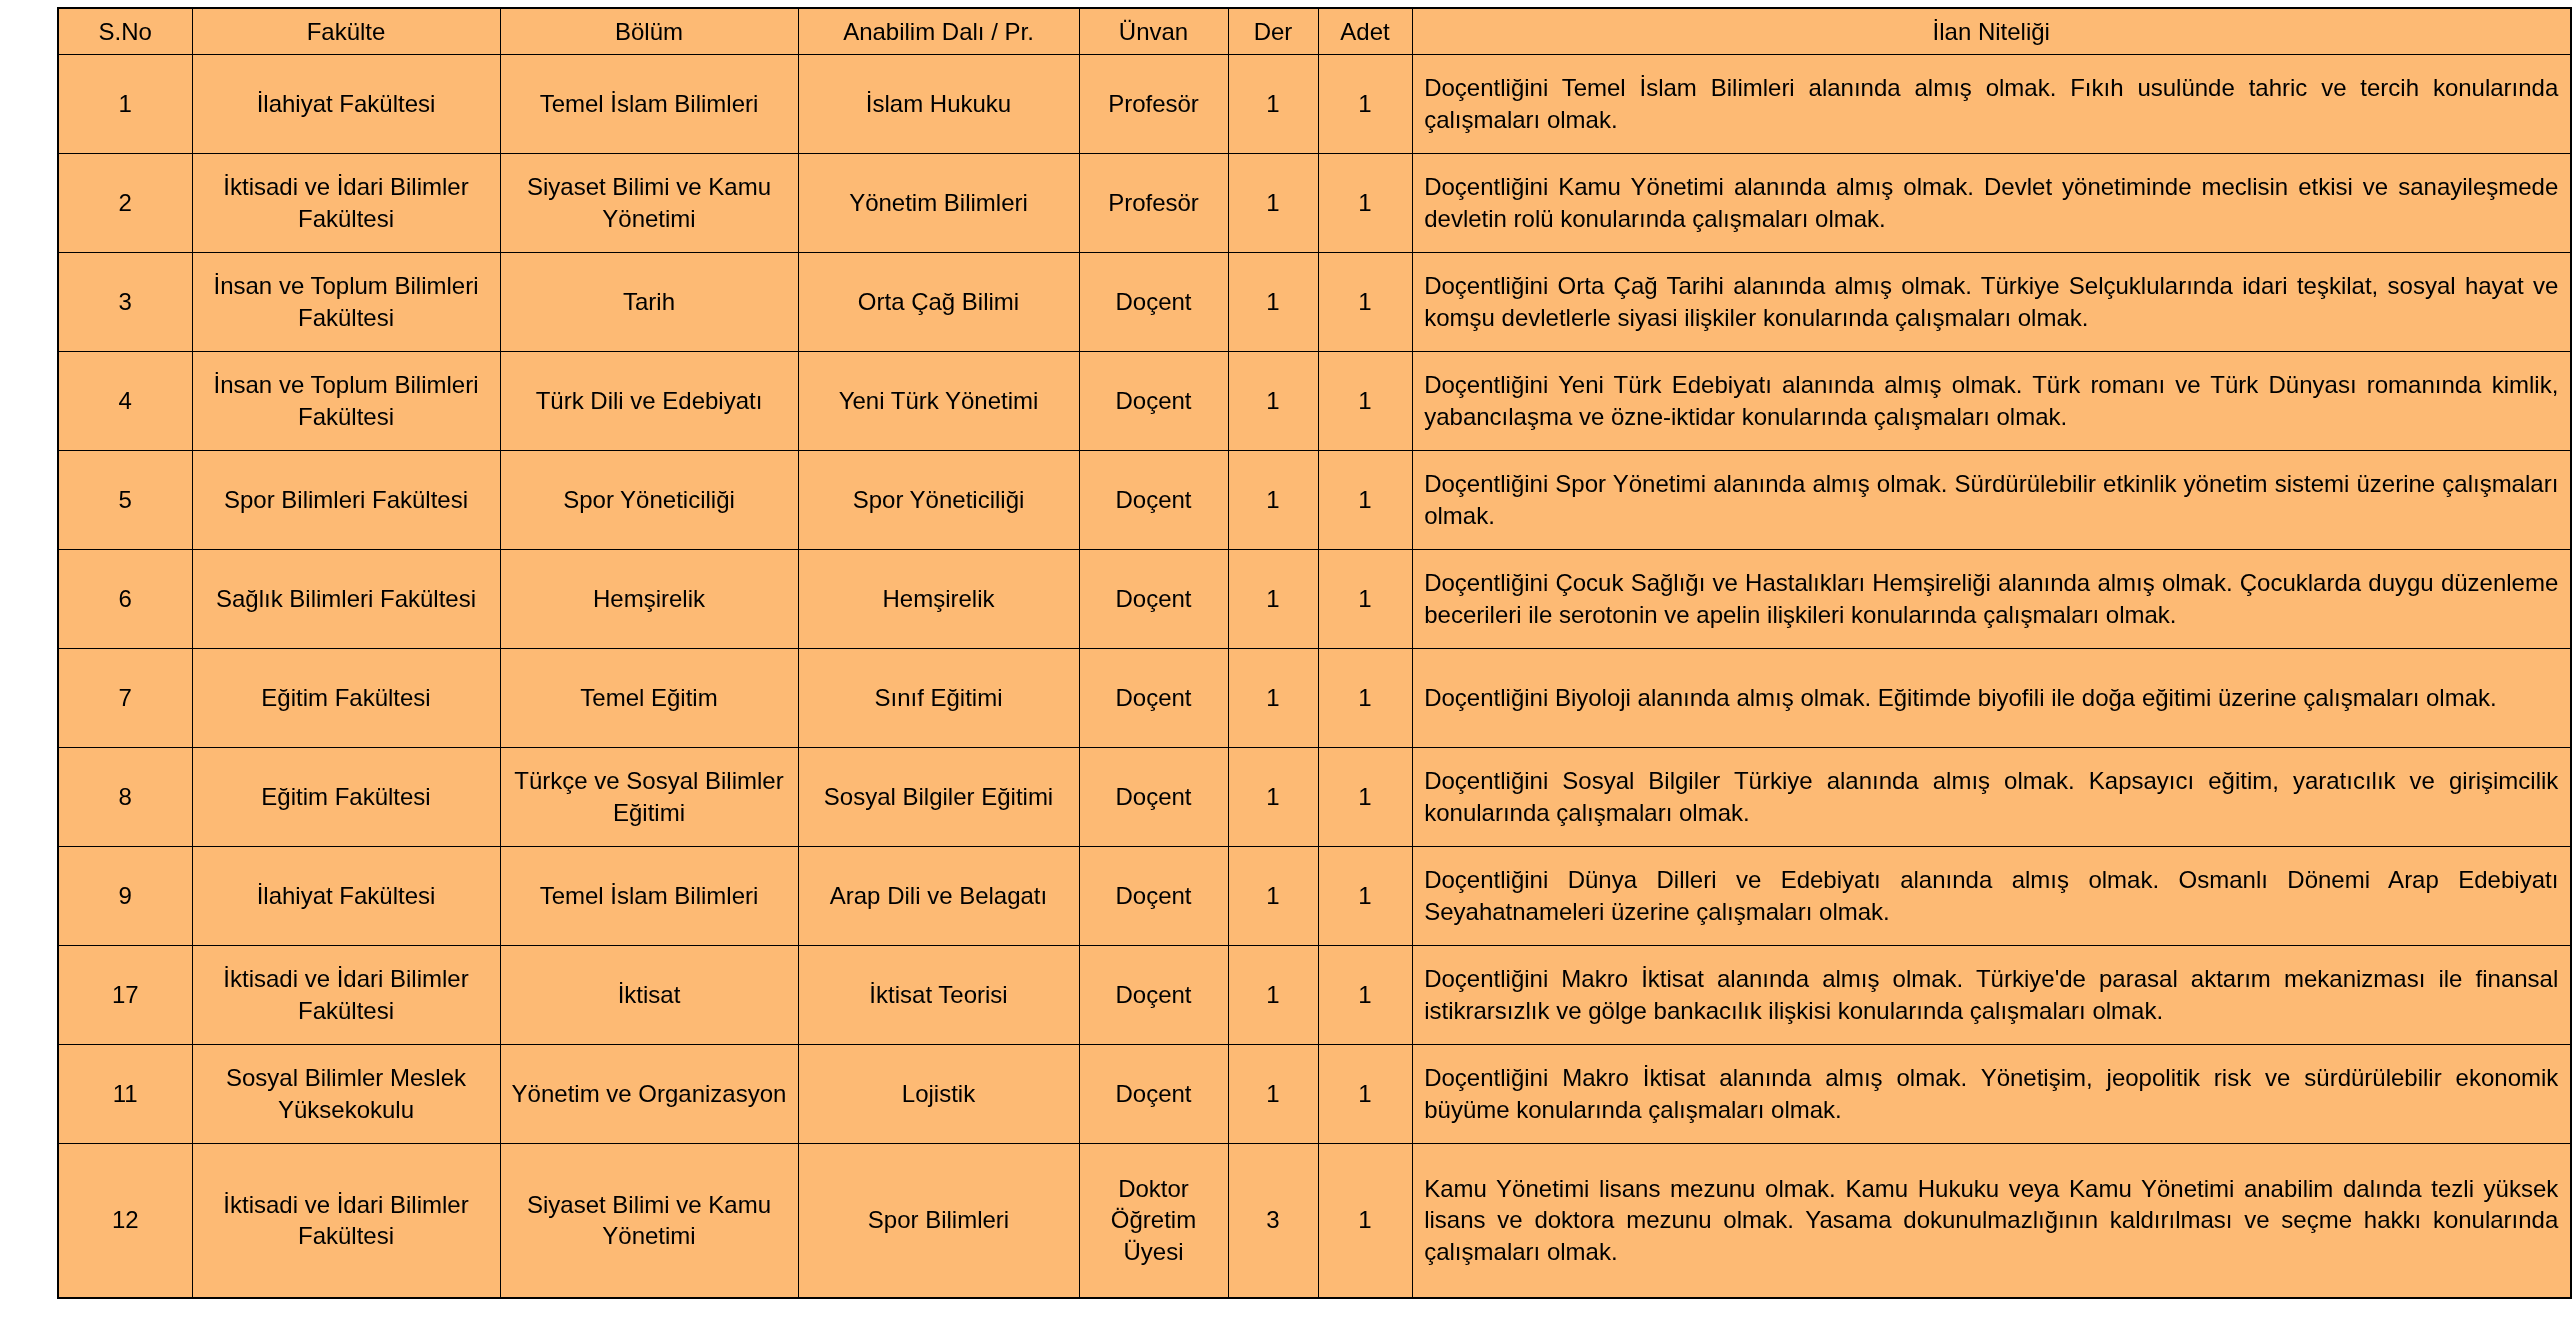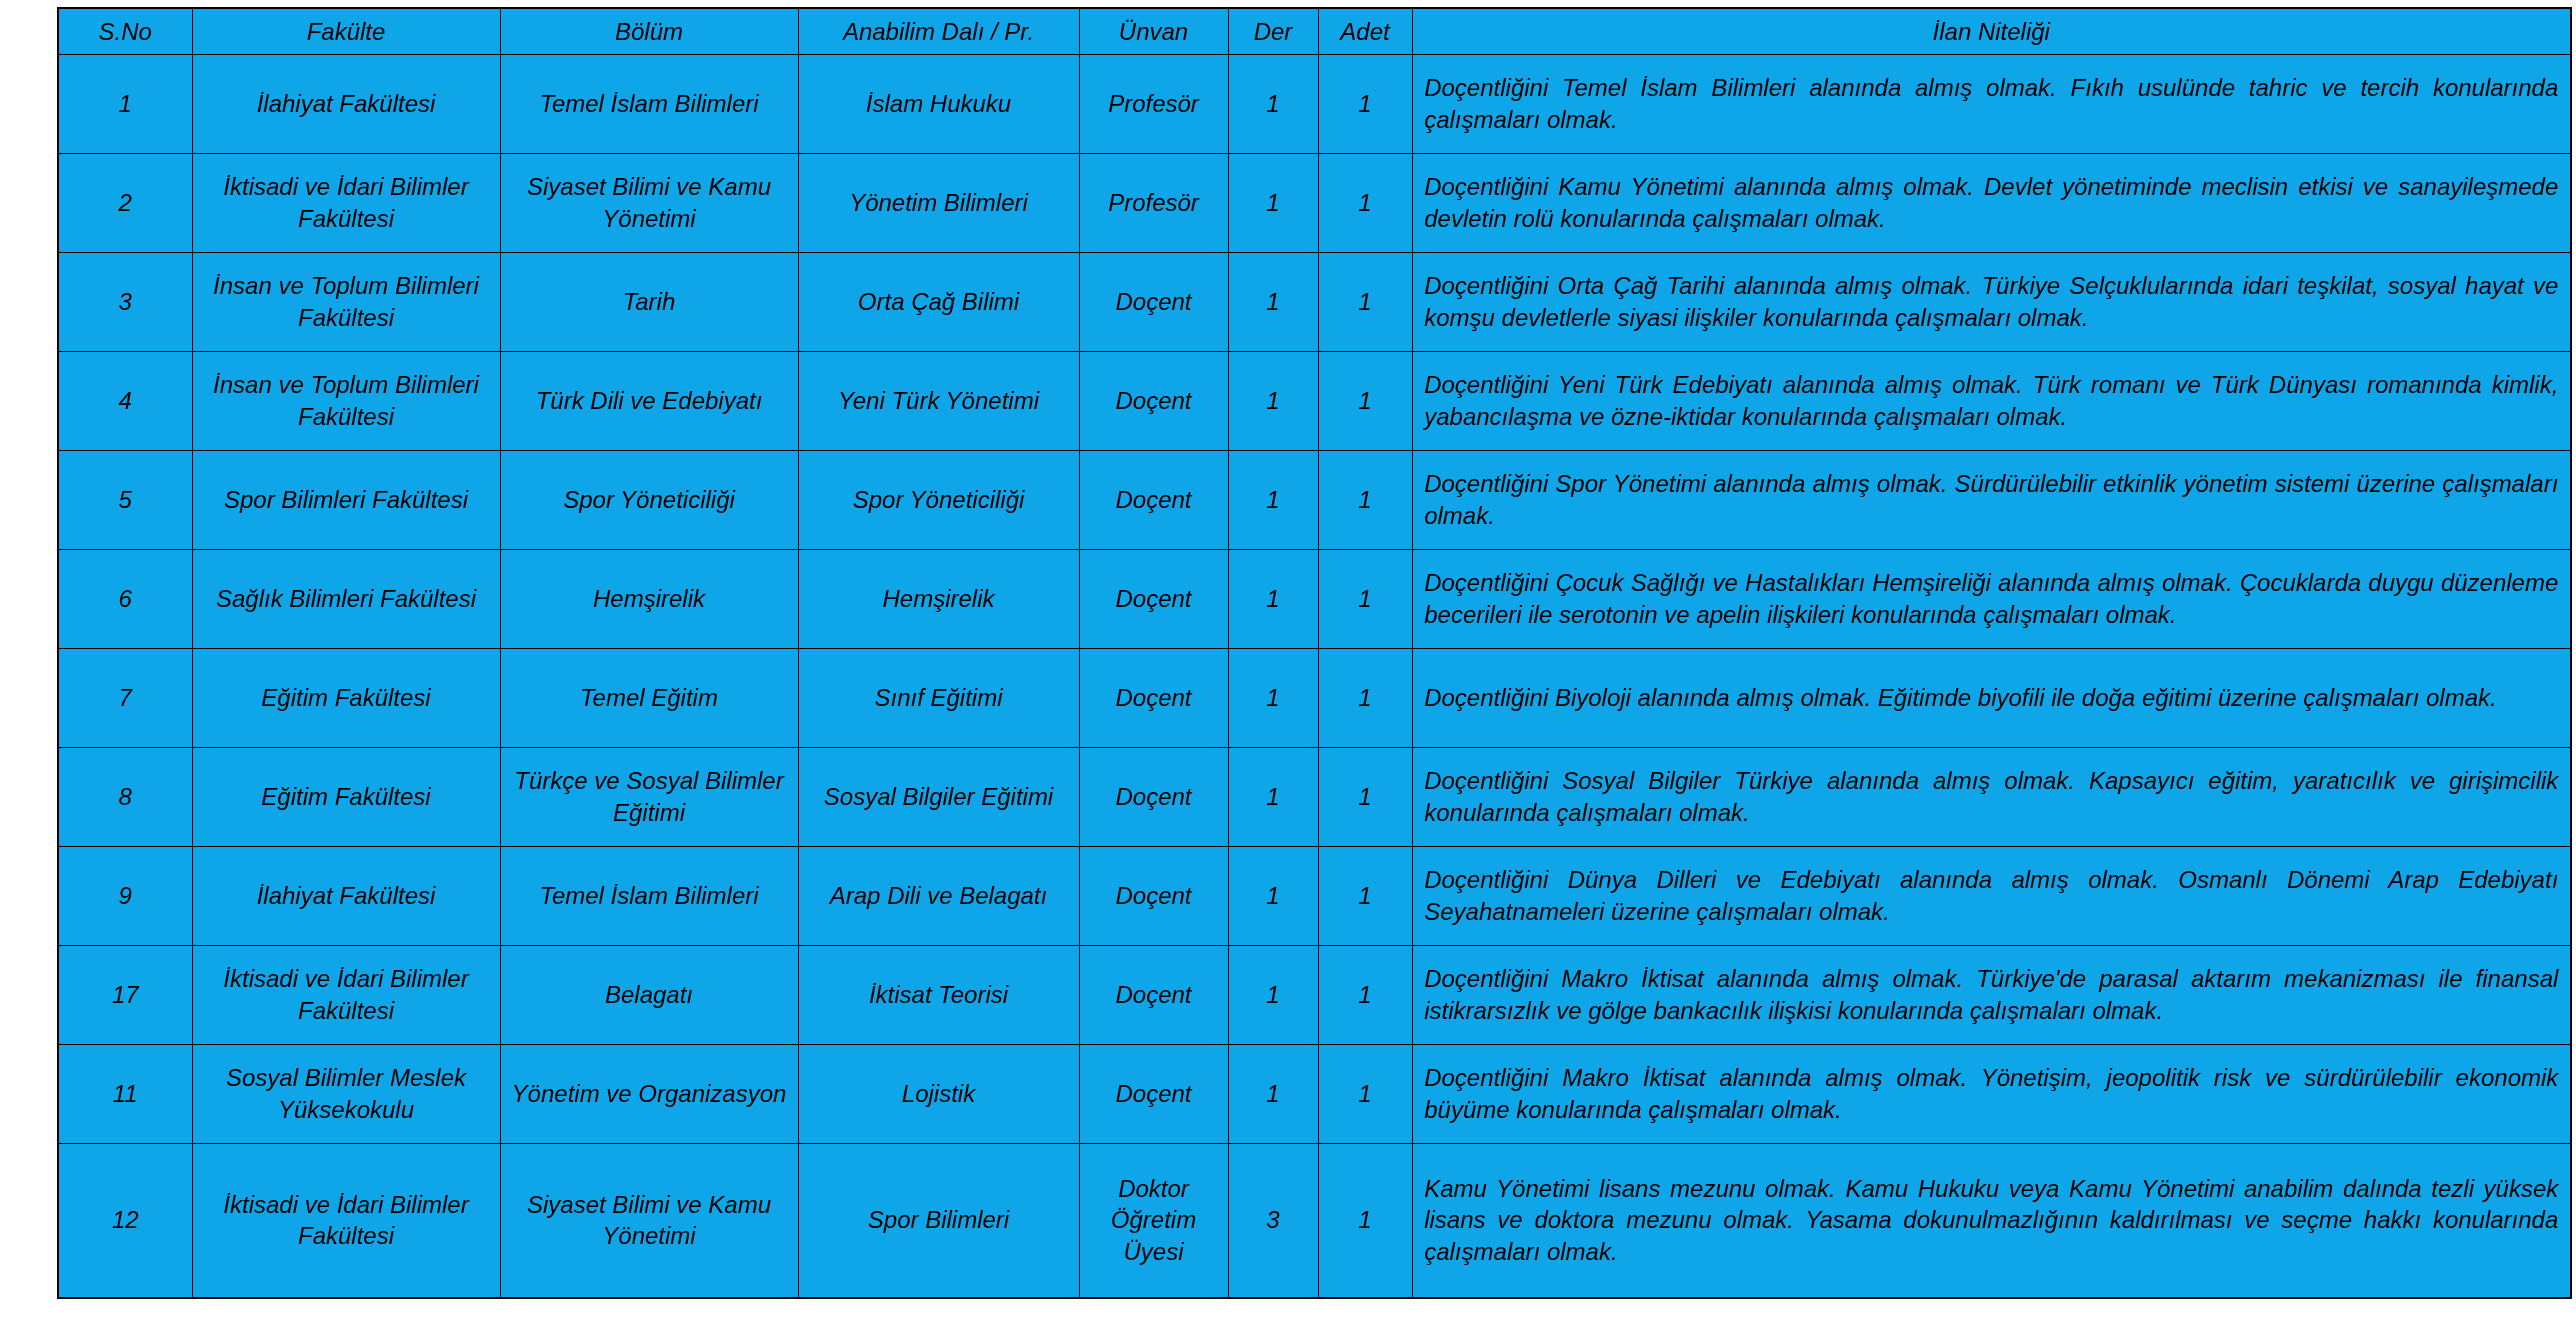--- a/index.html
+++ b/index.html
@@ -18,22 +18,21 @@
   .page {
     position: absolute;
     left: 57px;
     top: 6.7px;
   }
   table.positions-table {
     border-collapse: collapse;
     table-layout: fixed;
     width: 2512px;
     border: 2.5px solid #000000;
-    background: #0ea5e9;
-    font-style: italic;
+    background: #fdba74;
   }
   .positions-table th,
   .positions-table td {
     border: 1.7px solid #000000;
     font-size: 24px;
     line-height: 1.32;
     vertical-align: middle;
     overflow: hidden;
     word-wrap: break-word;
   }
@@ -180,21 +179,21 @@
           <td class="col-bolum">Temel İslam Bilimleri</td>
           <td class="col-anabilim">Arap Dili ve Belagatı</td>
           <td class="col-unvan">Doçent</td>
           <td class="col-der">1</td>
           <td class="col-adet">1</td>
           <td class="col-ilan">Doçentliğini Dünya Dilleri ve Edebiyatı alanında almış olmak. Osmanlı Dönemi Arap Edebiyatı Seyahatnameleri üzerine çalışmaları olmak.</td>
         </tr>
         <tr>
           <td class="col-sno">17</td>
           <td class="col-fakulte">İktisadi ve İdari Bilimler Fakültesi</td>
-          <td class="col-bolum">Belagatı</td>
+          <td class="col-bolum">İktisat</td>
           <td class="col-anabilim">İktisat Teorisi</td>
           <td class="col-unvan">Doçent</td>
           <td class="col-der">1</td>
           <td class="col-adet">1</td>
           <td class="col-ilan">Doçentliğini Makro İktisat alanında almış olmak. Türkiye'de parasal aktarım mekanizması ile finansal istikrarsızlık ve gölge bankacılık ilişkisi konularında çalışmaları olmak.</td>
         </tr>
         <tr>
           <td class="col-sno">11</td>
           <td class="col-fakulte">Sosyal Bilimler Meslek Yüksekokulu</td>
           <td class="col-bolum">Yönetim ve Organizasyon</td>

